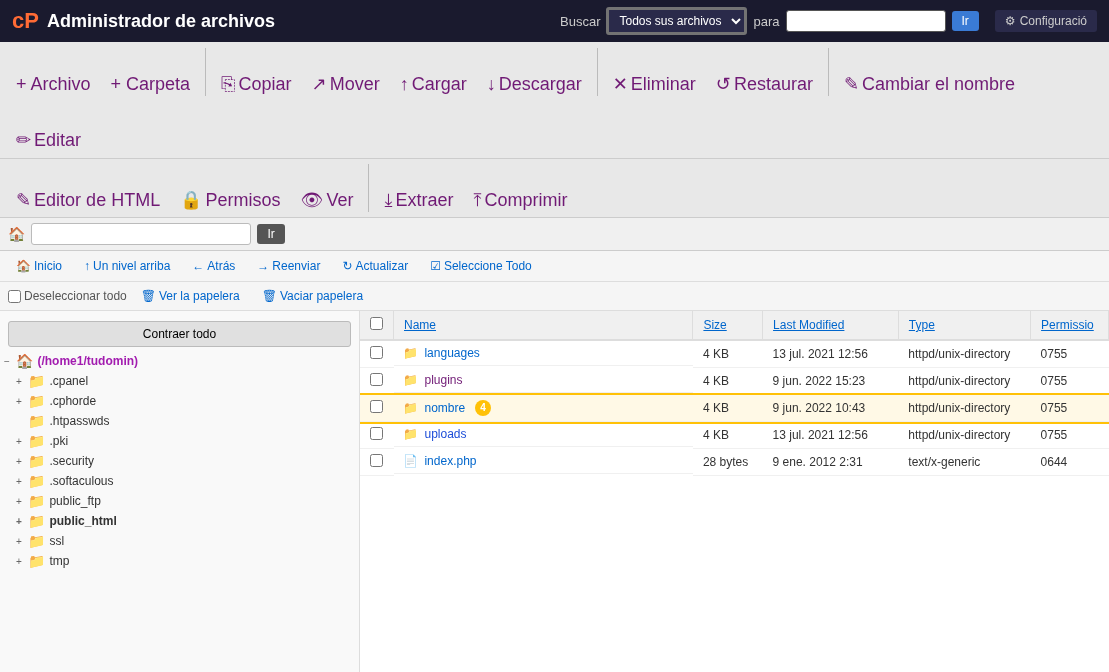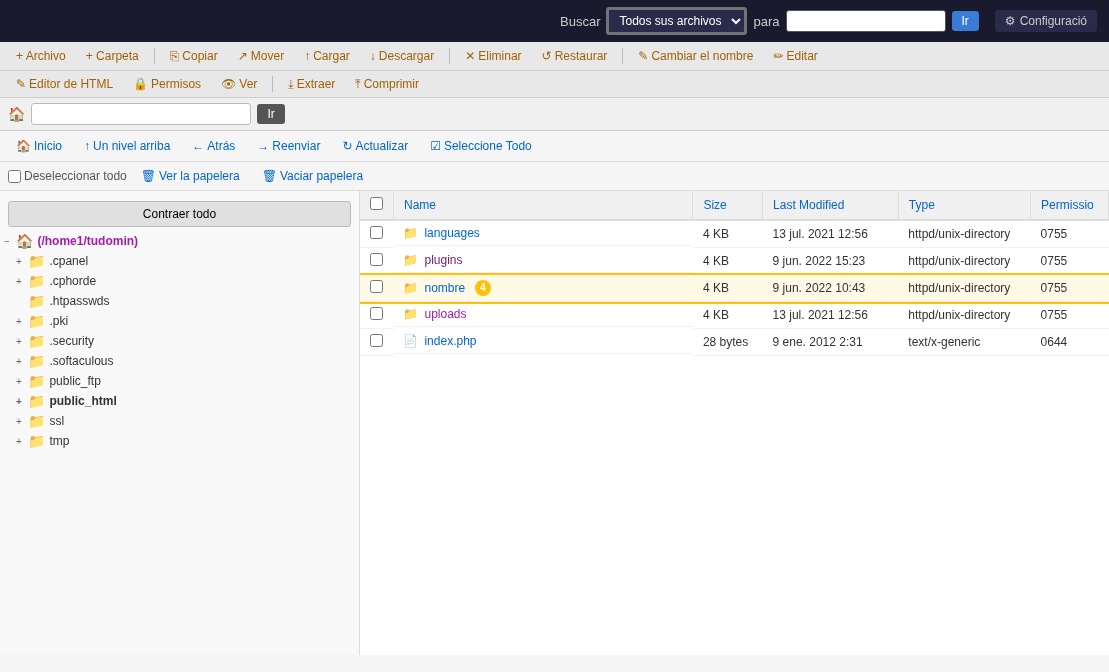--- a/index.html
+++ b/index.html
@@ -29,22 +29,23 @@
       background: #e8e8e8;
       border-bottom: 1px solid #ccc;
       padding: 4px 8px;
       display: flex;
       flex-wrap: wrap;
       gap: 4px;
     }
     .toolbar-btn {
       display: flex; align-items: center; gap: 3px;
       padding: 3px 8px; background: transparent; border: none;
-      cursor: pointer; font-size: 12px; color: #a16207;
+      cursor: pointer; font-size: 18px; color: #701a75;
       border-radius: 3px;
+      margin-top: 24px;
     }
     .toolbar-divider { width: 1px; background: #bbb; margin: 2px 3px; }
 
     
     .toolbar2 {
       background: #e8e8e8;
       border-bottom: 1px solid #ccc;
       padding: 3px 8px;
       display: flex;
       gap: 4px;
@@ -146,20 +147,21 @@
       border-bottom: 2px solid #ddd;
     }
     .file-table th {
       padding: 6px 10px;
       text-align: left;
       font-size: 12px;
       color: #0066cc;
       font-weight: normal;
       cursor: pointer;
       border-right: 1px solid #ddd;
+      text-decoration: underline;
     }
     .file-table td {
       padding: 5px 10px;
       font-size: 12px;
       border-bottom: 1px solid #f0f0f0;
     }
 
     
     .badge {
       display: inline-flex;
@@ -184,20 +186,24 @@
     .col-type { width: 160px; }
     .col-perm { width: 80px; }
 
     .checkbox-cell { text-align: center; }
     input[type=checkbox] { cursor: pointer; }
   </style>
 </head>
 <body>
 
 <div class="header">
+  <div class="header-logo">
+    <span class="cp-icon">cP</span>
+    <span>Administrador de archivos</span>
+  </div>
   <div class="header-search">
     <label>Buscar</label>
     <select>
       <option>Todos sus archivos</option>
     </select>
     <label>para</label>
     <input type="text" style="">
     <button>Ir</button>
   </div>
   <div class="header-config">
@@ -446,21 +452,21 @@
             </td>
             <td>4 KB</td>
             <td>9 jun. 2022 10:43</td>
             <td>httpd/unix-directory</td>
             <td>0755</td>
           </tr>
           <tr>
             <td class="checkbox-cell"><input type="checkbox" style=""></td>
             <td style="display: flex; align-items: center; gap: 6px;">
               <span style="color: rgb(232, 160, 32);">📁</span>
-              <span style="color: #a21caf;">uploads</span>
+              <span style="color: #1d4ed8;">uploads</span>
             </td>
             <td>4 KB</td>
             <td>13 jul. 2021 12:56</td>
             <td>httpd/unix-directory</td>
             <td>0755</td>
           </tr>
           <tr>
             <td class="checkbox-cell"><input type="checkbox" style=""></td>
             <td style="display: flex; align-items: center; gap: 6px;">
               <span style="color: rgb(91, 155, 213);">📄</span>

